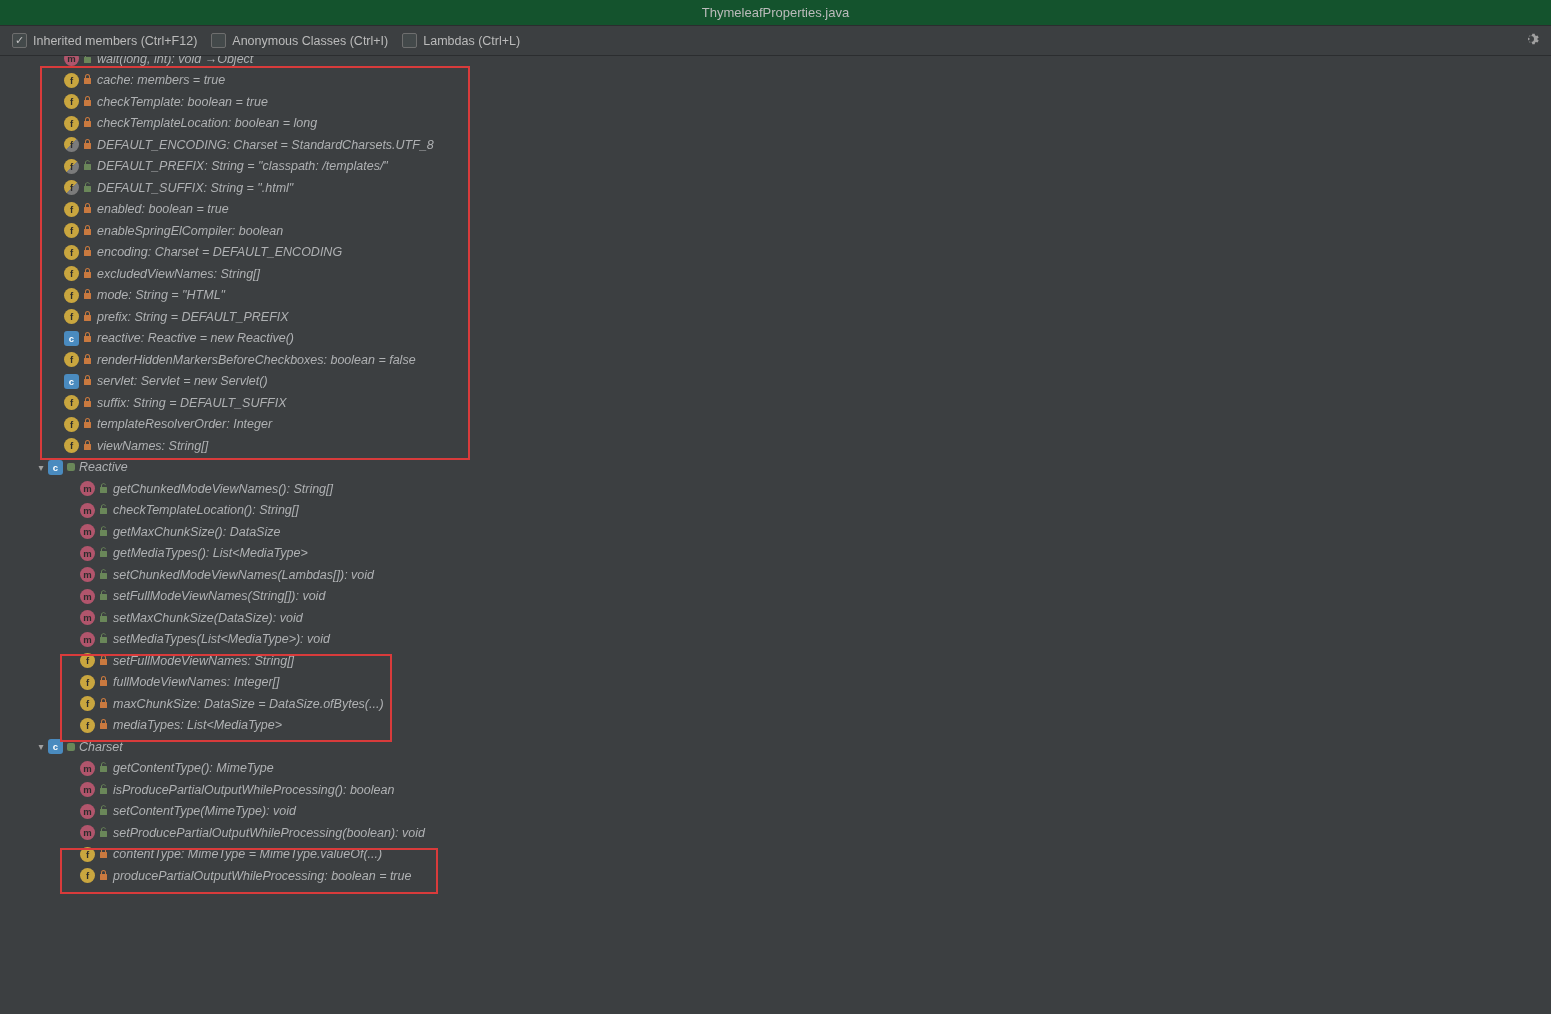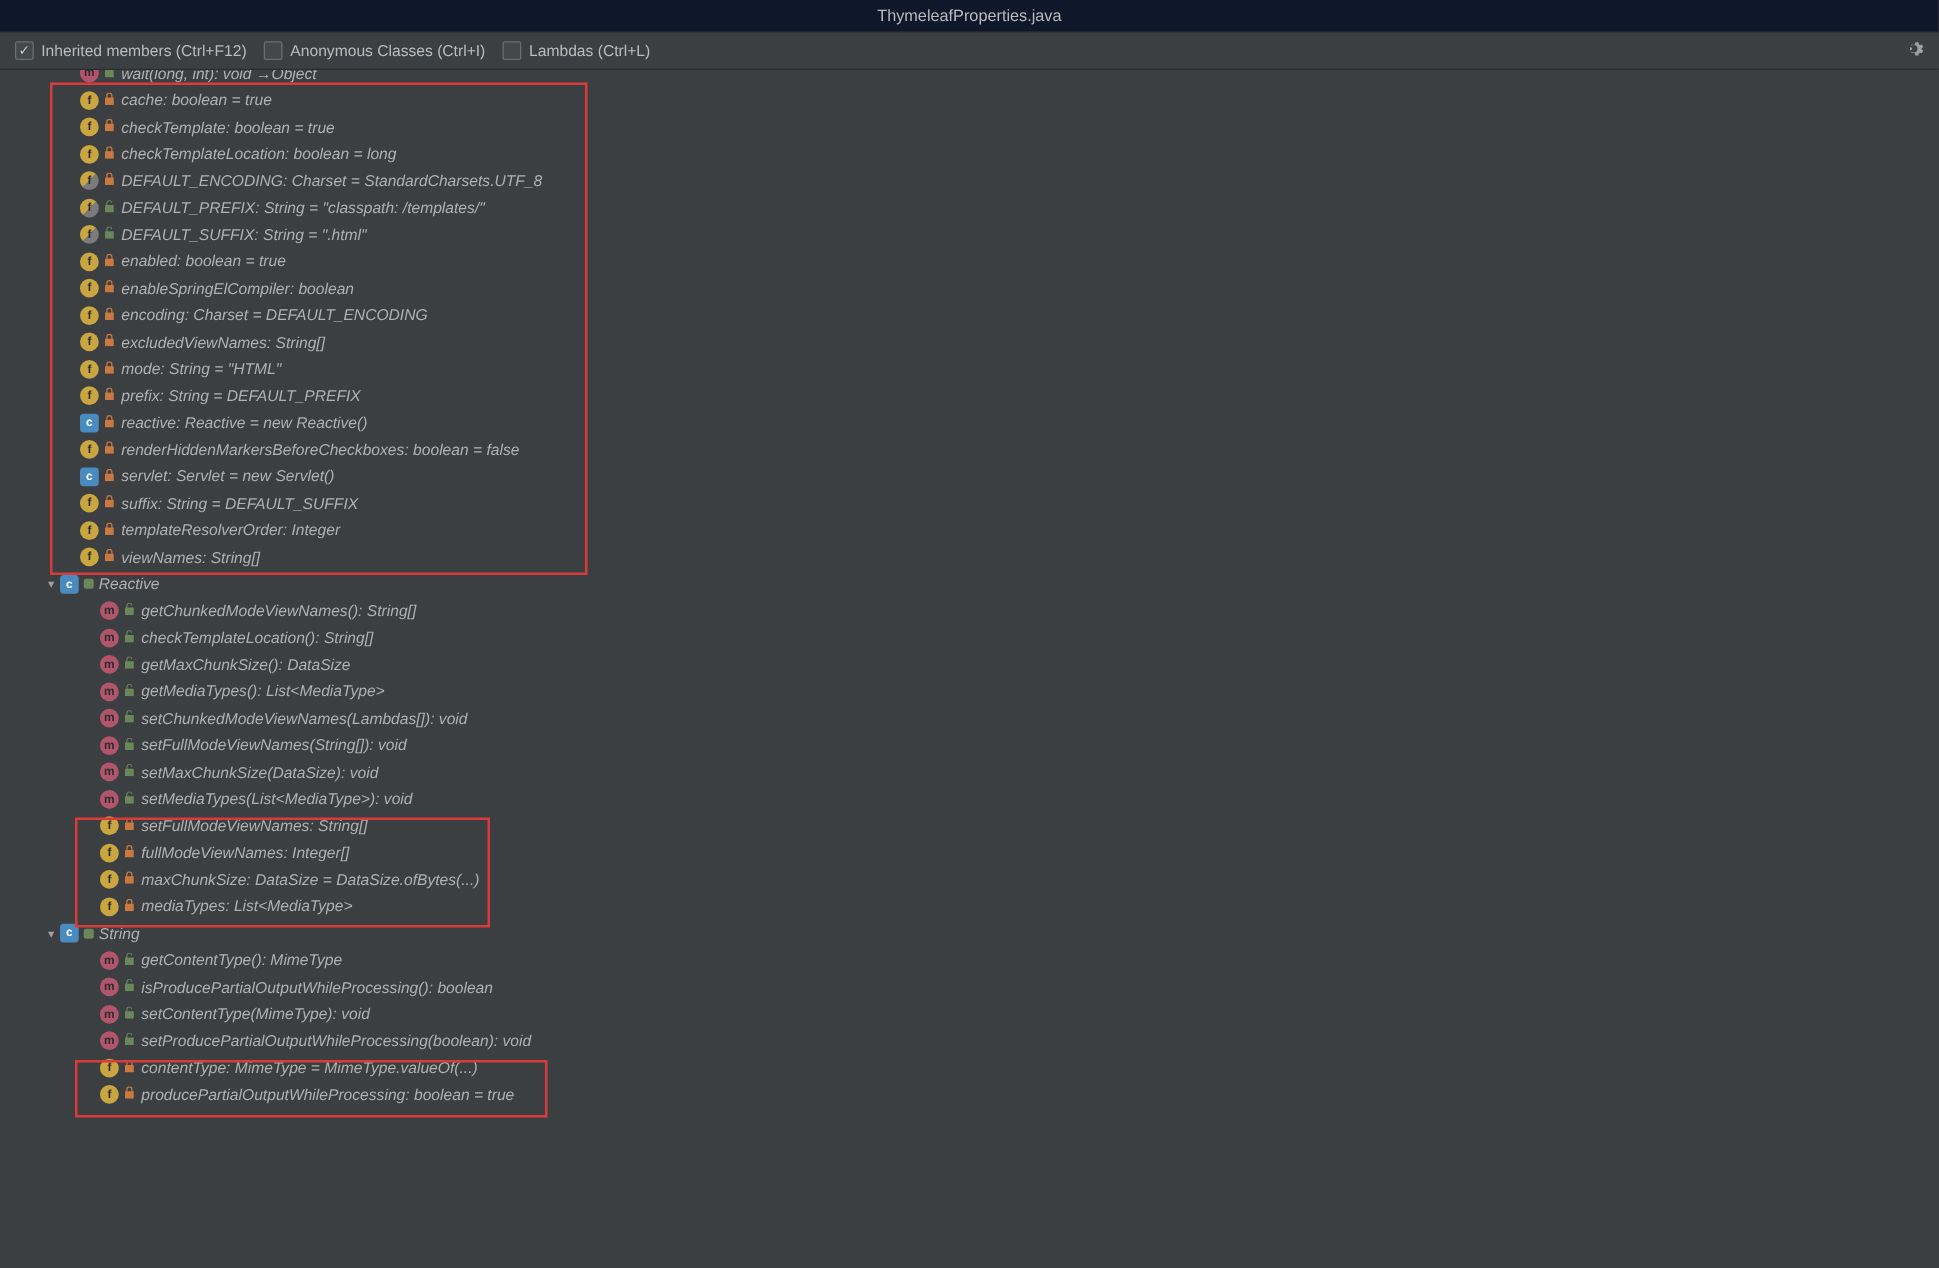--- a/index.html
+++ b/index.html
@@ -8,21 +8,21 @@
     color: #afb1b3;
     font-family: "Segoe UI", Arial, sans-serif;
     font-size: 12.5px;
     width: 1551px;
     height: 1014px;
     overflow: hidden;
     position: relative;
   }
   .titlebar {
     height: 26px;
-    background: #0f172a;
+    background: #14532d;
     border-bottom: 1px solid #2b2d2f;
     display: flex;
     align-items: center;
     justify-content: center;
     color: #bbbbbb;
     font-size: 13px;
     text-align: center;
   }
   .toolbar {
     height: 30px;
@@ -160,21 +160,21 @@
         </svg></span>
       <span class="label">wait(long, int): void →Object</span>
     </div>
     <div class="row">
       <span class="indent" style="width: 50px;"></span>
       <span class="chevron"></span>
       <span class="icon icon-f">f</span>
       <span class="lock"><svg width="9" height="10" viewBox="0 0 9 10">
           <path fill="#c9793f" d="M2 4V2.5a2.5 2.5 0 115 0V4h.5a.5.5 0 01.5.5v5a.5.5 0 01-.5.5h-6a.5.5 0 01-.5-.5v-5A.5.5 0 011.5 4H2zm1 0h3V2.5a1.5 1.5 0 10-3 0V4z"></path>
         </svg></span>
-      <span class="label">cache: boolean = true</span>
+      <span class="label">cache: members = true</span>
     </div>
     <div class="row">
       <span class="indent" style="width: 50px;"></span>
       <span class="chevron"></span>
       <span class="icon icon-f">f</span>
       <span class="lock"><svg width="9" height="10" viewBox="0 0 9 10">
           <path fill="#c9793f" d="M2 4V2.5a2.5 2.5 0 115 0V4h.5a.5.5 0 01.5.5v5a.5.5 0 01-.5.5h-6a.5.5 0 01-.5-.5v-5A.5.5 0 011.5 4H2zm1 0h3V2.5a1.5 1.5 0 10-3 0V4z"></path>
         </svg></span>
       <span class="label">checkTemplate: boolean = true</span>
     </div>
@@ -435,21 +435,21 @@
       <span class="lock"><svg width="9" height="10" viewBox="0 0 9 10">
           <path fill="#c9793f" d="M2 4V2.5a2.5 2.5 0 115 0V4h.5a.5.5 0 01.5.5v5a.5.5 0 01-.5.5h-6a.5.5 0 01-.5-.5v-5A.5.5 0 011.5 4H2zm1 0h3V2.5a1.5 1.5 0 10-3 0V4z"></path>
         </svg></span>
       <span class="label">mediaTypes: List&lt;MediaType&gt;</span>
     </div>
     <div class="row">
       <span class="indent" style="width: 34px;"></span>
       <span class="chevron">▾</span>
       <span class="icon icon-c">c</span>
       <span class="greendot"></span>
-      <span class="label">String</span>
+      <span class="label">Charset</span>
     </div>
     <div class="row">
       <span class="indent" style="width: 66px;"></span>
       <span class="chevron"></span>
       <span class="icon icon-m">m</span>
       <span class="unlock"><svg width="9" height="10" viewBox="0 0 9 10">
           <path fill="#6a8759" d="M2 4V2.5A2.5 2.5 0 016.9 2l-.9.3A1.5 1.5 0 003 2.5V4h4.5a.5.5 0 01.5.5v5a.5.5 0 01-.5.5h-6a.5.5 0 01-.5-.5v-5A.5.5 0 011.5 4H2z"></path>
         </svg></span>
       <span class="label">getContentType(): MimeType</span>
     </div>

